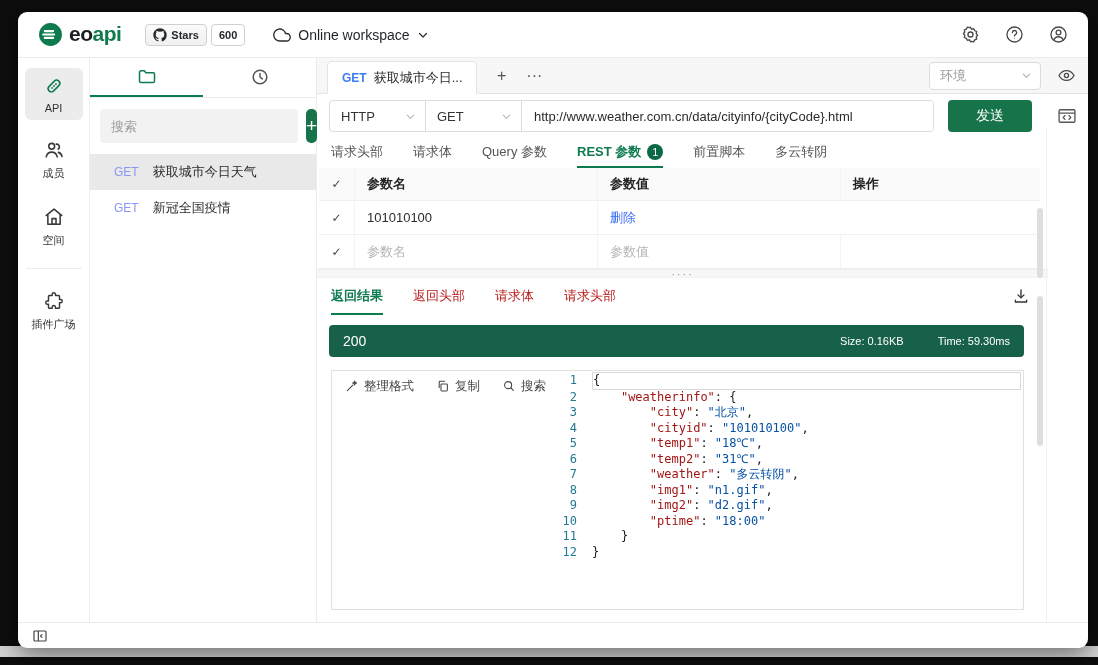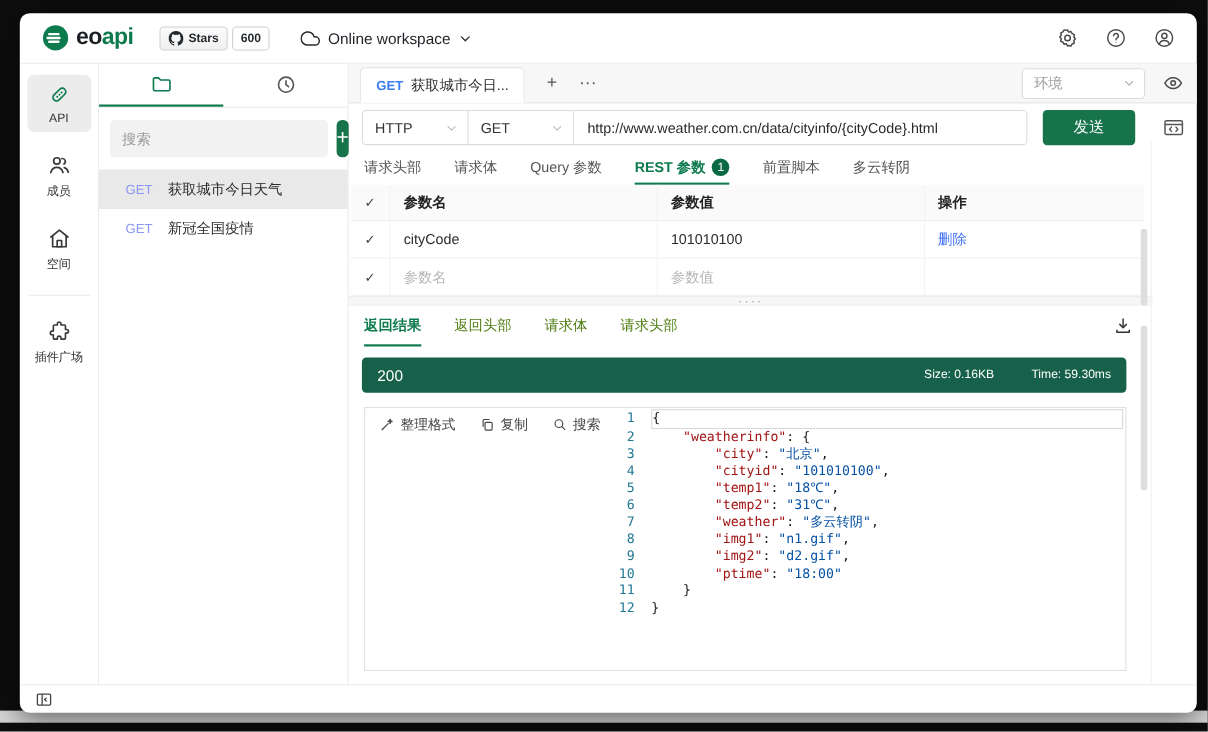--- a/index.html
+++ b/index.html
@@ -88,21 +88,21 @@
   .tr:not(.head) .td{height:33px;}
   .cell-input{border:none;outline:none;width:100%;font-size:13px;color:#2b2b2b;font-family:inherit;background:transparent;}
   .cell-input::placeholder{color:#b5b5b5;}
   .del-link{color:var(--link);cursor:pointer;}
 
   .split{height:9px;background:#f7f7f7;border-top:1px solid #ededed;border-bottom:1px solid #f2f2f2;margin-right:40px;display:flex;align-items:center;justify-content:center;flex:0 0 auto;cursor:row-resize;}
   .split .dots{font-size:11px;letter-spacing:2px;color:#9a9a9a;line-height:0;}
 
   .response{flex:1;padding:0 64px 0 12px;position:relative;display:flex;flex-direction:column;min-height:0;}
   .resp-tabs{height:37px;display:flex;align-items:stretch;gap:30px;flex:0 0 auto;padding-left:2px;}
-  .rtab{display:flex;align-items:center;font-size:13px;color:#4d7c0f;border-bottom:2px solid transparent;cursor:pointer;}
+  .rtab{display:flex;align-items:center;font-size:13px;color:#b91c1c;border-bottom:2px solid transparent;cursor:pointer;}
   .rtab.active{color:var(--accent);font-weight:700;border-bottom-color:var(--accent);}
   .download-btn{position:absolute;right:58px;top:9px;color:#333;cursor:pointer;}
   .status-bar{margin-top:10px;height:32px;border-radius:4px;background:var(--status-green);color:#fff;display:flex;align-items:center;padding:0 14px;flex:0 0 auto;}
   .status-code{font-size:14px;}
   .status-meta{margin-left:auto;display:flex;gap:34px;font-size:11px;}
   .code-panel{margin:13px 0 12px 2px;border:1px solid #e0e0e0;flex:1;min-height:0;display:flex;flex-direction:row;overflow:hidden;}
   .code-toolbar{height:30px;display:flex;align-items:center;gap:22px;padding-left:13px;flex:0 0 auto;}
   .ct-item{display:flex;align-items:center;gap:5px;font-size:12.5px;color:#444;cursor:pointer;}
   .code-area{flex:1;overflow:hidden;font-family:"DejaVu Sans Mono","Liberation Mono",monospace;font-size:12px;padding-top:2px;}
   .code-line{display:flex;line-height:15.5px;}
@@ -333,23 +333,20 @@
 
       <div class="param-table">
         <div class="tr head">
           <div class="td check">✓</div>
           <div class="td">参数名</div>
           <div class="td">参数值</div>
           <div class="td">操作</div>
         </div>
         <div class="tr">
           <div class="td check">✓</div>
-          <div class="td">
-              <input class="cell-input" value="cityCode" style="">
-            </div>
           <div class="td">
               <input class="cell-input" value="101010100" style="">
             </div>
           <div class="td">
               <span class="del-link">删除</span>
             </div>
         </div>
         <div class="tr">
           <div class="td check">✓</div>
           <div class="td">

